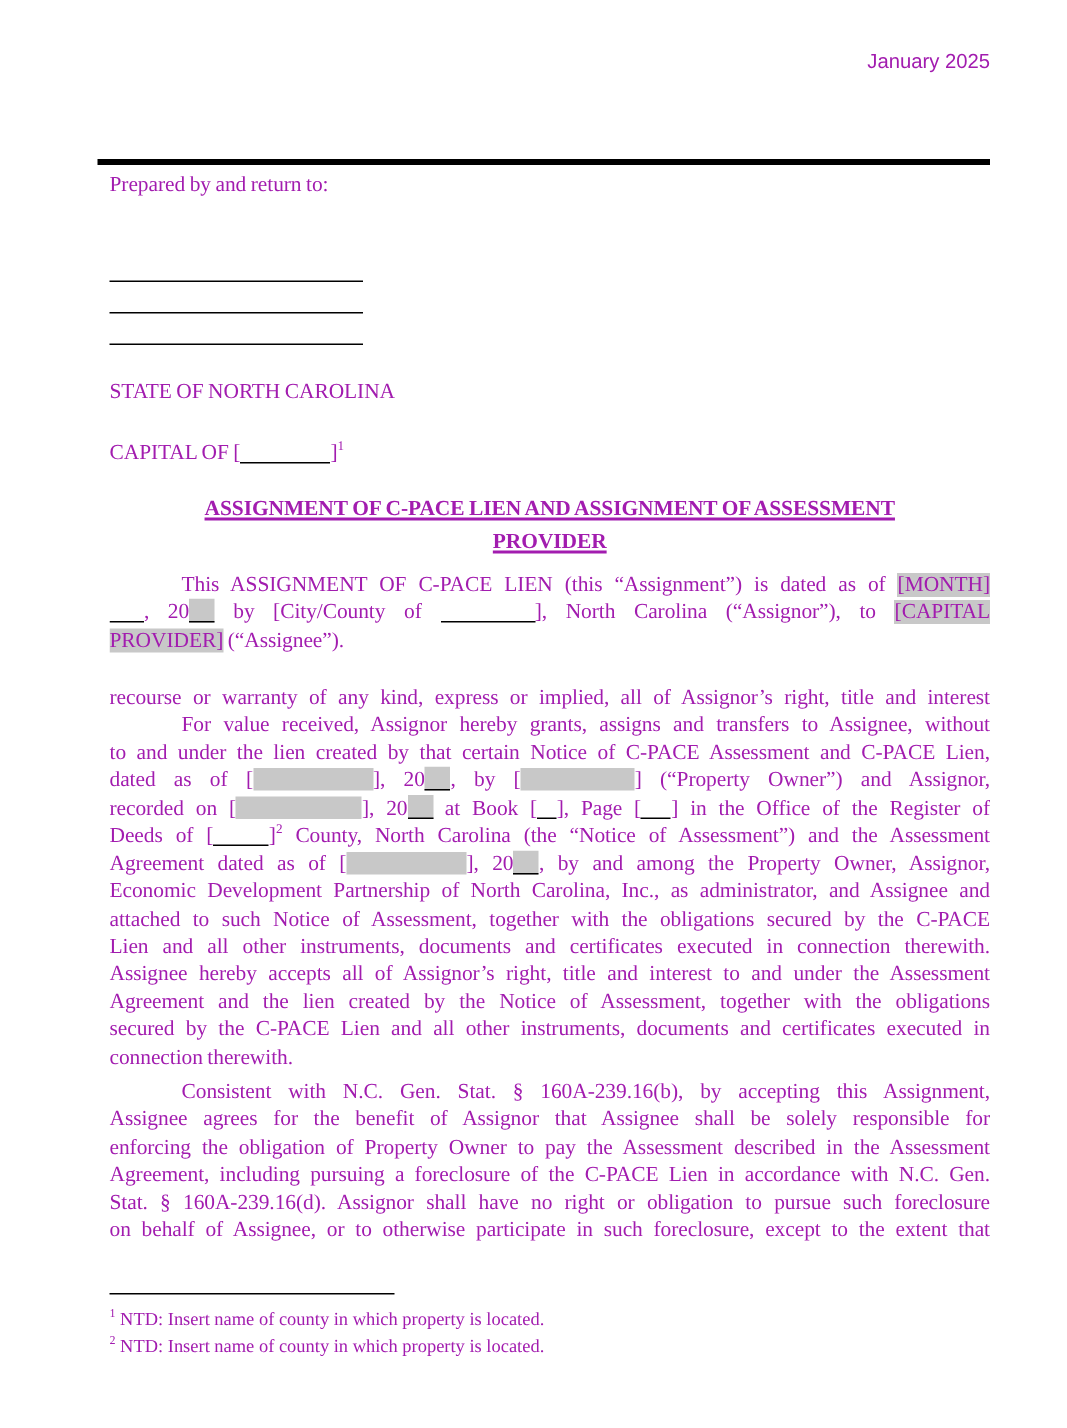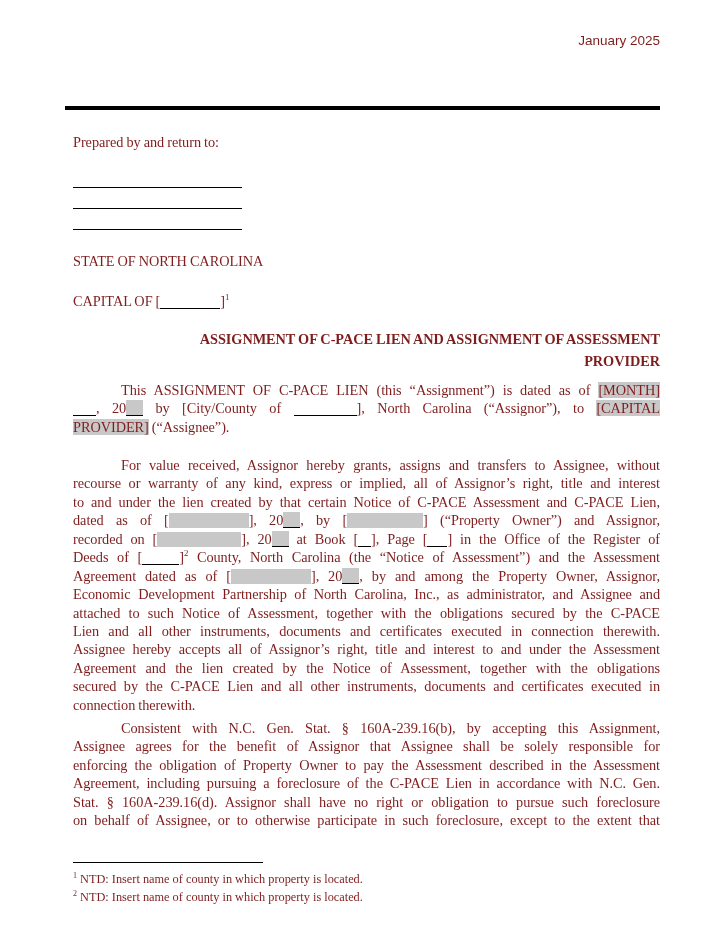--- a/index.html
+++ b/index.html
@@ -1,48 +1,48 @@
 <!DOCTYPE html>
 <html style="--hl: #c8c8c8;"><head>
 <meta charset="utf-8">
 <style>
   html,body{margin:0;padding:0;background:#e8e8e8;}
   .page{
     position:relative;
     width:711px;height:952px;
     margin:0 auto;
     background:#fff;
-    color:#7f1d1d;
+    color:#a21caf;
     font-family:"Liberation Serif",serif;
     font-size:14.3px;
     letter-spacing:-0.05px;
     word-spacing:-0.5px;
     overflow:hidden;
   }
   .abs{position:absolute;}
   .date-line{
     top:33px;right:51px;
     font-family:"Liberation Sans",sans-serif;
     font-size:13.5px;letter-spacing:0;word-spacing:0;
   }
   .top-rule{top:106px;left:65px;width:595px;height:4px;background:#000;}
-  .prepared{top:134px;left:73px;}
+  .prepared{top:115px;left:73px;}
   .addr-blanks{top:167px;left:73px;}
   .addr-line{width:169px;height:20px;border-bottom:1.5px solid #000;}
   .state-cap{top:253px;left:73px;}
   .county-cap{top:293px;left:73px;}
   .doc-title{
     top:328px;left:73px;width:587px;
     text-align:center;font-weight:bold;
   }
   .doc-title .tline{
     display:block;line-height:22px;
+    text-decoration:underline;
     text-decoration-thickness:1.5px;
     text-underline-offset:2px;
-    text-align:right;
   }
   .para{left:73px;width:587px;}
   .p1{top:381px;}
   .p2{top:456px;}
   .p3{top:719px;}
   .line{
     height:18.45px;line-height:18.45px;
     overflow:hidden;
     text-align:justify;
   }
@@ -82,22 +82,22 @@
     <span class="tline">ASSIGNMENT OF C-PACE LIEN AND ASSIGNMENT OF ASSESSMENT</span>
     <span class="tline">PROVIDER</span>
   </div>
 
   <div class="abs para p1">
       <div class="line just ind"><span>This ASSIGNMENT OF C-PACE LIEN (this “Assignment”) is dated as of </span><span class="hl">[MONTH]</span></div>
       <div class="line just"><span class="blank us" style="width: 23px;"></span><span>, 20</span><span class="blank hl us" style="width: 17px;"></span><span> by [City/County of </span><span class="blank us" style="width: 63px;"></span><span>], North Carolina (“Assignor”), to </span><span class="hl">[CAPITAL</span></div>
       <div class="line"><span class="hl">PROVIDER]</span><span> (“Assignee”).</span></div>
     </div>
   <div class="abs para p2">
+      <div class="line just"><span>recourse or warranty of any kind, express or implied, all of Assignor’s right, title and interest</span></div>
       <div class="line just ind"><span>For value received, Assignor hereby grants, assigns and transfers to Assignee, without</span></div>
-      <div class="line just"><span>recourse or warranty of any kind, express or implied, all of Assignor’s right, title and interest</span></div>
       <div class="line just"><span>to and under the lien created by that certain Notice of C-PACE Assessment and C-PACE Lien,</span></div>
       <div class="line just"><span>dated as of [</span><span class="blank hl" style="width: 80px;"></span><span>], 20</span><span class="blank hl us" style="width: 17px;"></span><span>, by [</span><span class="blank hl" style="width: 76px;"></span><span>] (“Property Owner”) and Assignor,</span></div>
       <div class="line just"><span>recorded on [</span><span class="blank hl" style="width: 84px;"></span><span>], 20</span><span class="blank hl us" style="width: 17px;"></span><span> at Book [</span><span class="blank us" style="width: 13px;"></span><span>], Page [</span><span class="blank us" style="width: 20px;"></span><span>] in the Office of the Register of</span></div>
       <div class="line just"><span>Deeds of [</span><span class="blank us" style="width: 37px;"></span><span>]</span><span class="sup">2</span><span> County, North Carolina (the “Notice of Assessment”) and the Assessment</span></div>
       <div class="line just"><span>Agreement dated as of [</span><span class="blank hl" style="width: 80px;"></span><span>], 20</span><span class="blank hl us" style="width: 17px;"></span><span>, by and among the Property Owner, Assignor,</span></div>
       <div class="line just"><span>Economic Development Partnership of North Carolina, Inc., as administrator, and Assignee and</span></div>
       <div class="line just"><span>attached to such Notice of Assessment, together with the obligations secured by the C-PACE</span></div>
       <div class="line just"><span>Lien and all other instruments, documents and certificates executed in connection therewith.</span></div>
       <div class="line just"><span>Assignee hereby accepts all of Assignor’s right, title and interest to and under the Assessment</span></div>
       <div class="line just"><span>Agreement and the lien created by the Notice of Assessment, together with the obligations</span></div>

